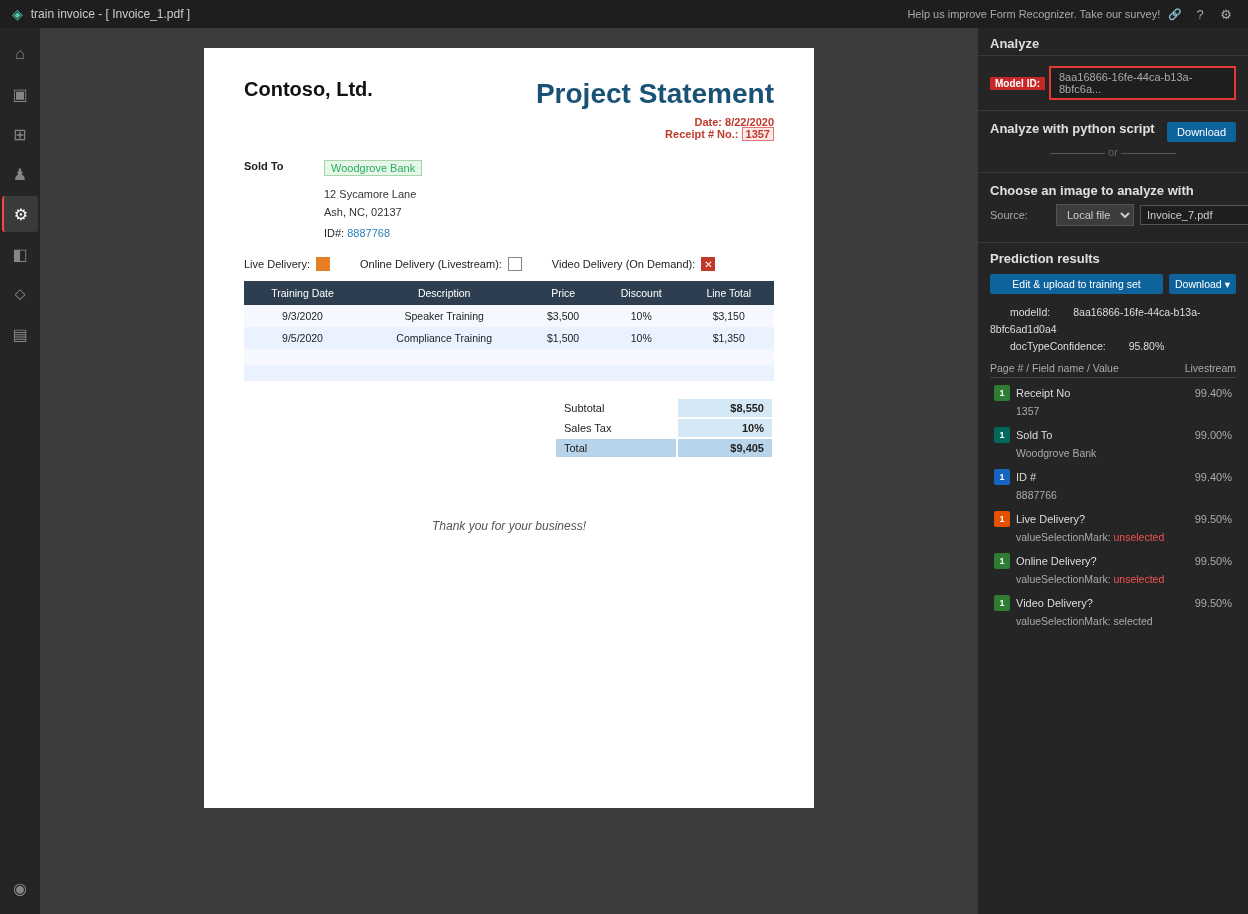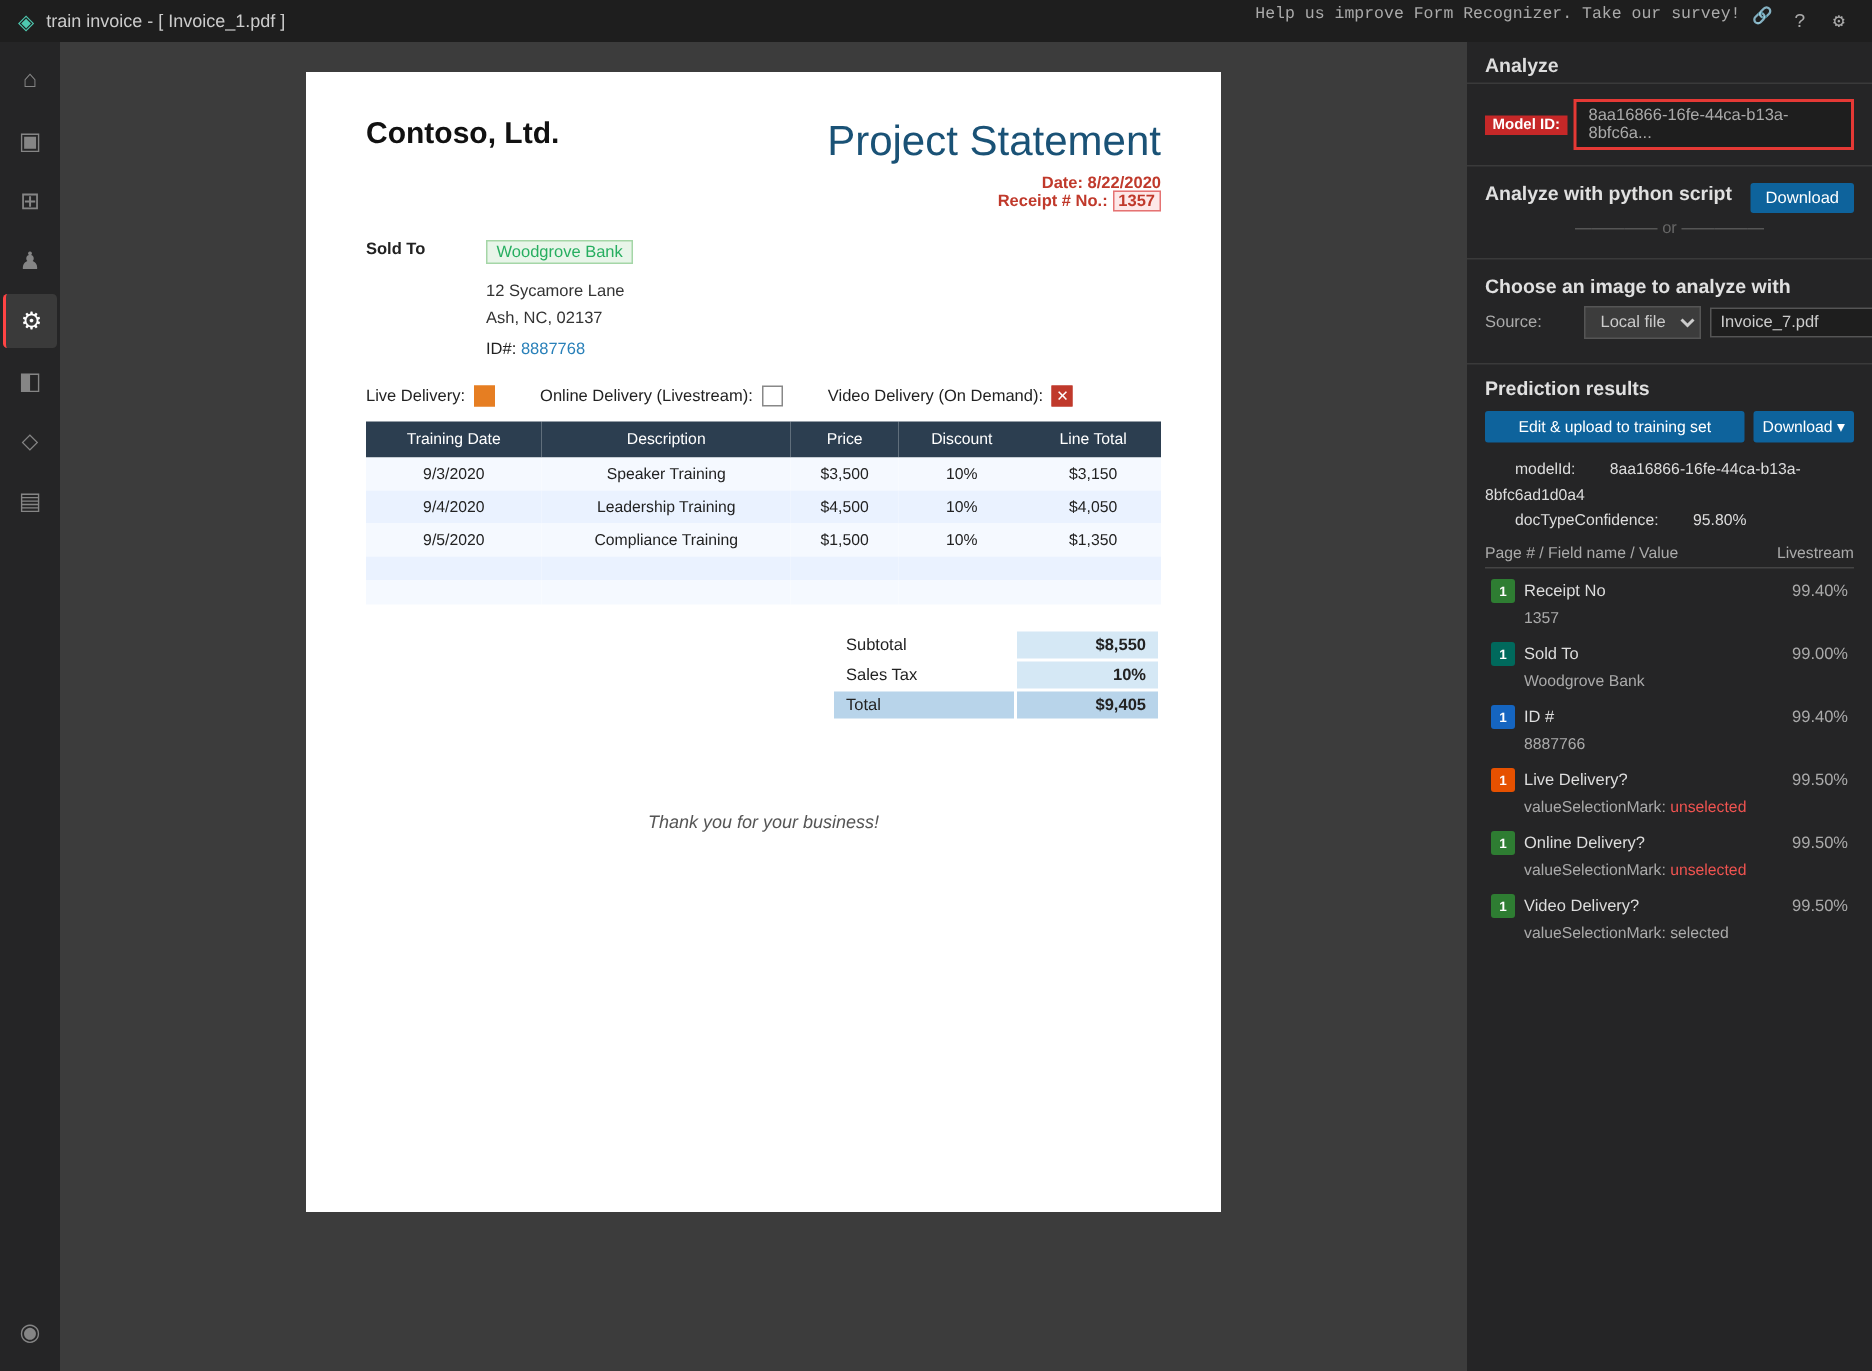--- a/index.html
+++ b/index.html
@@ -13,21 +13,21 @@
       align-items: center;
       justify-content: space-between;
       padding: 0 12px;
       font-size: 12px;
       color: #aaa;
       flex-shrink: 0;
     }
     .topbar-left { display: flex; align-items: center; gap: 8px; }
     .topbar-logo { color: #4ec9b0; font-size: 14px; }
     .topbar-title { color: #ccc; }
-    .topbar-right { display: flex; gap: 8px; font-size: 11px; color: #aaa; font-family: Liberation Mono, monospace; }
+    .topbar-right { display: flex; align-items: center; gap: 8px; font-size: 11px; color: #aaa; }
     .topbar-icons { display: flex; gap: 6px; }
     .topbar-icon { width: 20px; height: 20px; display: flex; align-items: center; justify-content: center; color: #aaa; font-size: 13px; cursor: pointer; }
 
     
     .main-layout { display: flex; flex: 1; overflow: hidden; }
 
     
     .sidebar {
       width: 40px;
       background: #252526;
@@ -69,21 +69,21 @@
       width: 610px;
       min-height: 760px;
       padding: 30px 40px;
       color: #222;
       font-size: 11px;
       position: relative;
       flex-shrink: 0;
     }
     .invoice-header { display: flex; justify-content: space-between; align-items: flex-start; margin-bottom: 20px; }
     .invoice-company { font-size: 20px; font-weight: bold; color: #111; }
-    .invoice-title { font-size: 28px; font-weight: normal; color: #1a5276; text-align: center; }
+    .invoice-title { font-size: 28px; font-weight: bold; color: #1a5276; text-align: center; }
     .invoice-date-block { text-align: right; font-size: 11px; margin-top: 6px; }
     .invoice-date-block span { color: #c0392b; font-weight: bold; }
 
     .invoice-sold { display: flex; margin: 10px 0; }
     .invoice-sold-label { width: 80px; font-weight: bold; font-size: 11px; }
     .invoice-sold-value {
       background: #e8f5e9;
       border: 1px solid #a5d6a7;
       padding: 1px 6px;
       color: #27ae60;
@@ -354,27 +354,20 @@
         </thead>
         <tbody>
           <tr>
             <td>9/3/2020</td>
             <td>Speaker Training</td>
             <td>$3,500</td>
             <td>10%</td>
             <td>$3,150</td>
           </tr>
           <tr>
-            <td>9/4/2020</td>
-            <td>Leadership Training</td>
-            <td>$4,500</td>
-            <td>10%</td>
-            <td>$4,050</td>
-          </tr>
-          <tr>
             <td>9/5/2020</td>
             <td>Compliance Training</td>
             <td>$1,500</td>
             <td>10%</td>
             <td>$1,350</td>
           </tr>
           <tr class="empty">
             <td></td>
               <td></td>
               <td></td>

